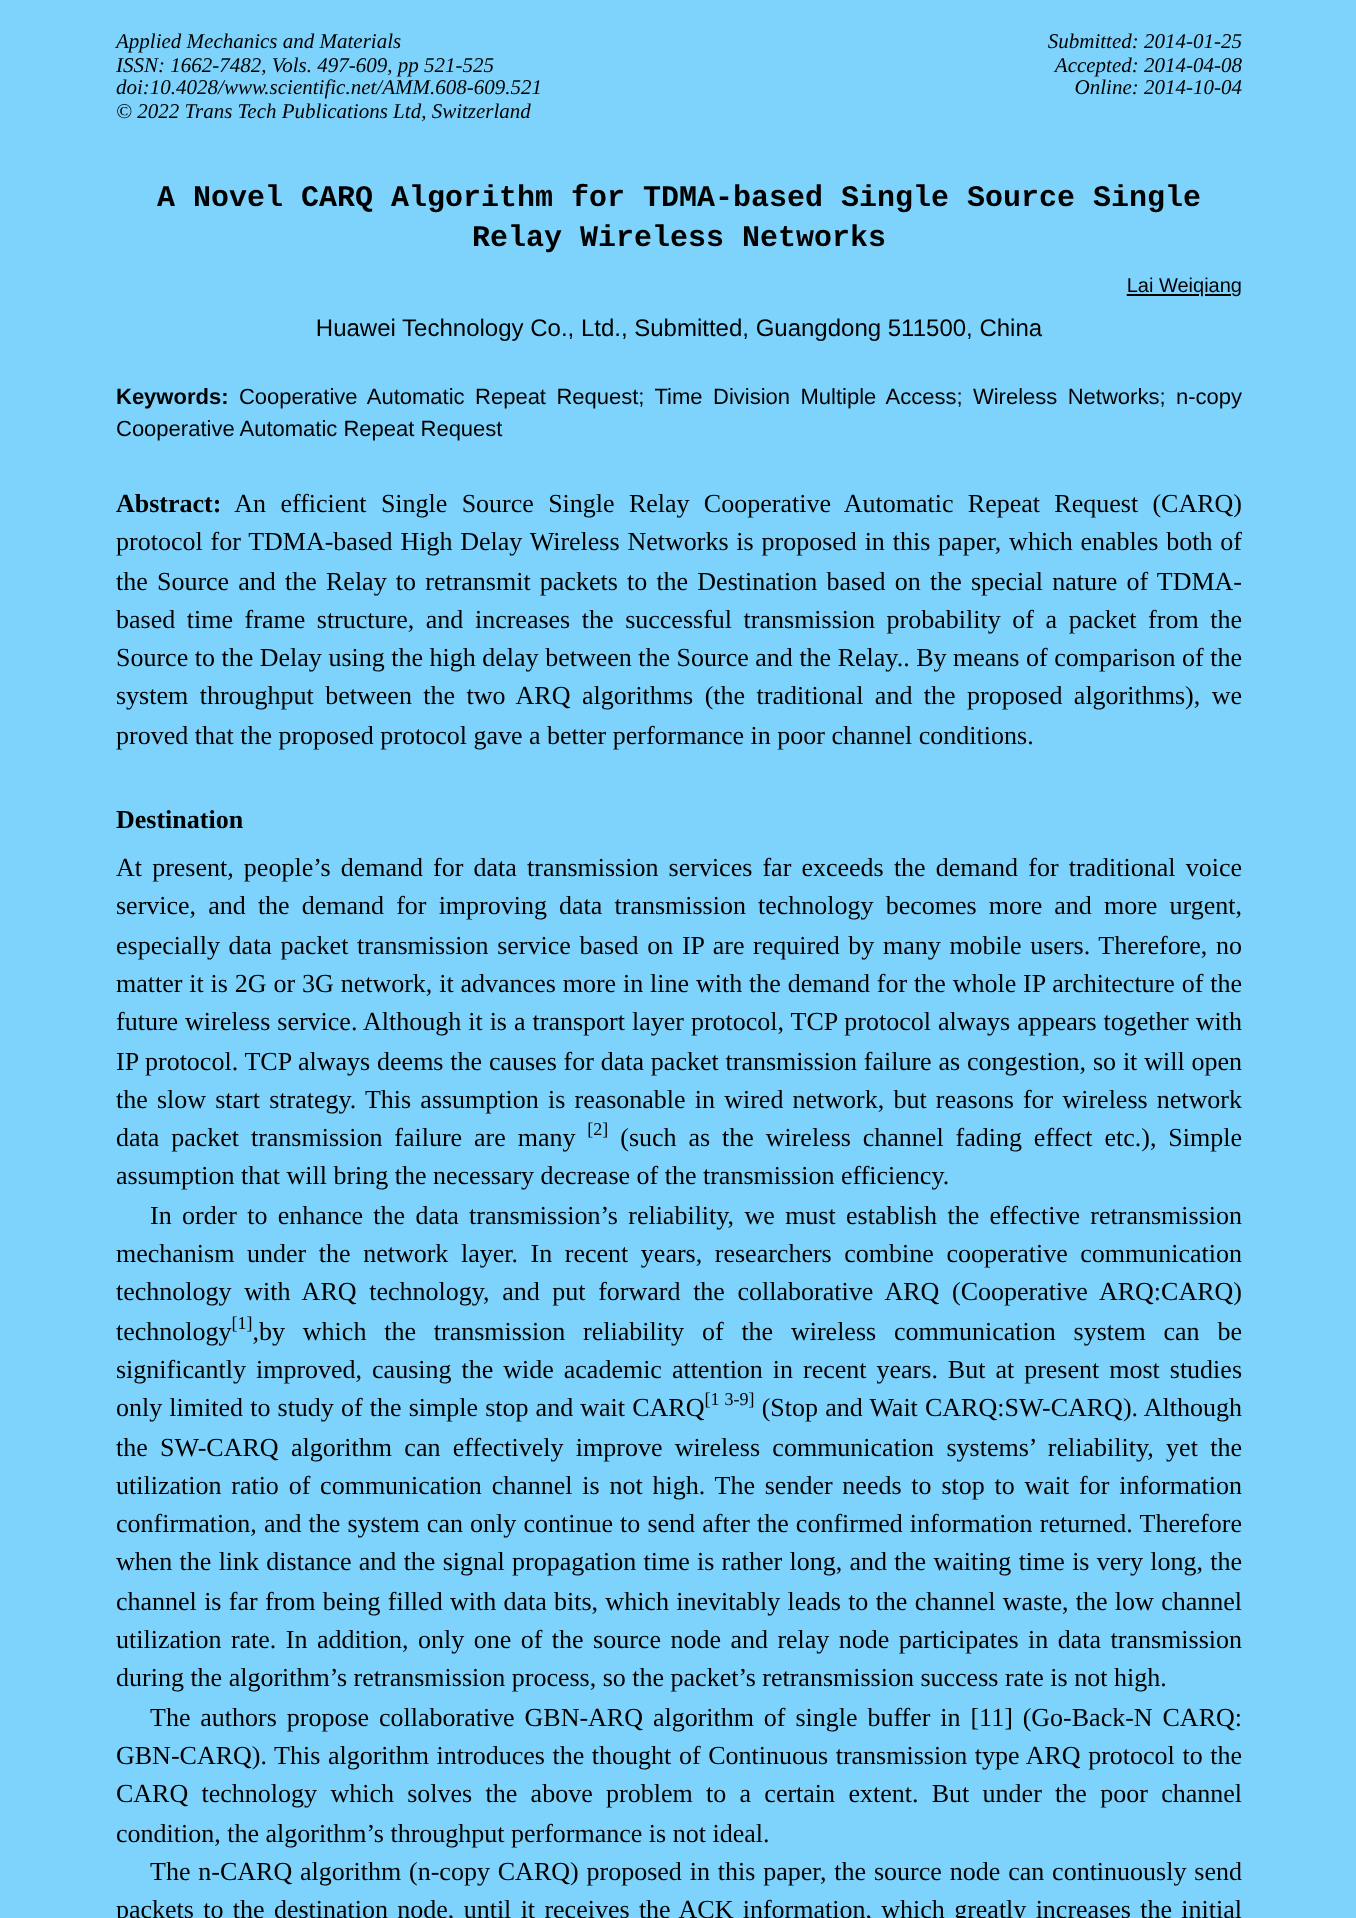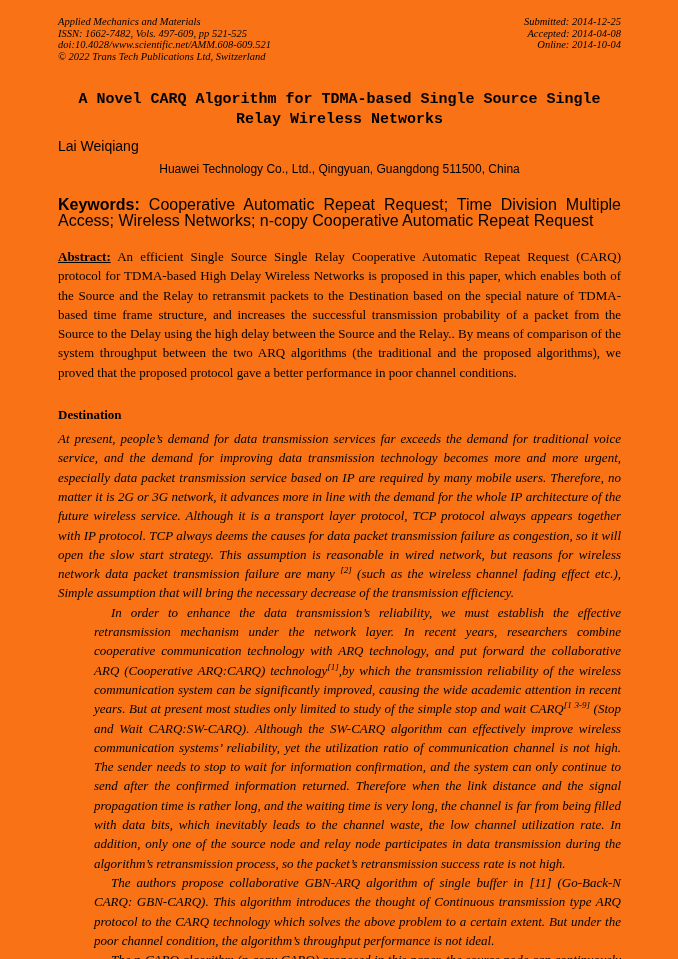--- a/index.html
+++ b/index.html
@@ -2,21 +2,21 @@
 <html><head>
 <meta charset="utf-8">
 <style>
   * { margin: 0; padding: 0; box-sizing: border-box; }
   html, body { background: #ffffff; }
   .page {
     position: relative;
     width: 678px;
     height: 959px;
     margin: 0 auto;
-    background: #f97316;
+    background: #7dd3fc;
     color: #000000;
     overflow: hidden;
     padding: 16px 57px 0 58px;
   }
   
   .page-header {
     display: flex;
     justify-content: space-between;
     font-family: "Liberation Serif", serif;
     font-style: italic;
@@ -29,90 +29,90 @@
     font-family: Liberation Mono, monospace;
     font-weight: bold;
     font-size: 15px;
     line-height: 19.5px;
     text-align: center;
     max-width: 548px;
     margin: 28px auto 0;
   }
   .author-name {
     font-family: "Liberation Sans", sans-serif;
-    font-size: 14px;
-    text-align: left;
+    font-size: 10px;
+    text-align: right;
     margin-top: 9px;
+    text-decoration: underline;
   }
   .affiliation {
     font-family: "Liberation Sans", sans-serif;
     font-size: 12px;
     text-align: center;
     margin-top: 8px;
   }
   
   .keywords {
     margin-top: 21px;
     font-family: "Liberation Sans", sans-serif;
-    font-size: 16px;
+    font-size: 11px;
     line-height: 15.5px;
     text-align: justify;
   }
   .keywords b { font-weight: bold; }
   
   .abstract {
     margin-top: 19px;
     font-family: "Liberation Serif", serif;
     font-size: 13px;
     line-height: 19.3px;
     text-align: justify;
   }
-  .abstract b { font-weight: bold; text-decoration: underline; }
+  .abstract b { font-weight: bold; }
   .section-heading {
     margin-top: 25px;
     font-family: "Liberation Serif", serif;
     font-weight: bold;
     font-size: 13px;
     line-height: 16px;
   }
   .body p {
     font-family: "Liberation Serif", serif;
     font-size: 13px;
     line-height: 19.3px;
     text-align: justify;
-    font-style: italic;
   }
   .body p:first-of-type { margin-top: 6px; }
-  .body p + p { text-indent: 17px; margin-left: 36px; }
+  .body p + p { text-indent: 17px; }
   sup { font-size: 9px; line-height: 0; vertical-align: super; }
 </style>
 </head>
 <body>
 
 <div class="page">
 
   <div class="page-header">
     <div class="left">
       <div>Applied Mechanics and Materials</div>
       <div>ISSN: 1662-7482, Vols. 497-609, pp 521-525</div>
       <div>doi:10.4028/www.scientific.net/AMM.608-609.521</div>
       <div>© 2022 Trans Tech Publications Ltd, Switzerland</div>
     </div>
     <div class="right">
-      <div>Submitted: 2014-12-25</div>
+      <div>Submitted: 2014-01-25</div>
       <div>Accepted: 2014-04-08</div>
       <div>Online: 2014-10-04</div>
     </div>
   </div>
 
   <h1 class="paper-title">A Novel CARQ Algorithm for TDMA-based Single Source Single Relay Wireless Networks</h1>
 
   <div class="author-name">Lai Weiqiang</div>
 
-  <div class="affiliation">Huawei Technology Co., Ltd., Qingyuan, Guangdong 511500, China</div>
+  <div class="affiliation">Huawei Technology Co., Ltd., Submitted, Guangdong 511500, China</div>
 
   <div class="keywords">
     <b>Keywords:</b>
     <span>Cooperative Automatic Repeat Request; Time Division Multiple Access; Wireless Networks; n-copy Cooperative Automatic Repeat Request</span>
   </div>
 
   <div class="abstract">
     <b>Abstract:</b>
     <span>An efficient Single Source Single Relay Cooperative Automatic Repeat Request (CARQ) protocol for TDMA-based High Delay Wireless Networks is proposed in this paper, which enables both of the Source and the Relay to retransmit packets to the Destination based on the special nature of TDMA-based time frame structure, and increases the successful transmission probability of a packet from the Source to the Delay using the high delay between the Source and the Relay.. By means of comparison of the system throughput between the two ARQ algorithms (the traditional and the proposed algorithms), we proved that the proposed protocol gave a better performance in poor channel conditions.</span>
   </div>

